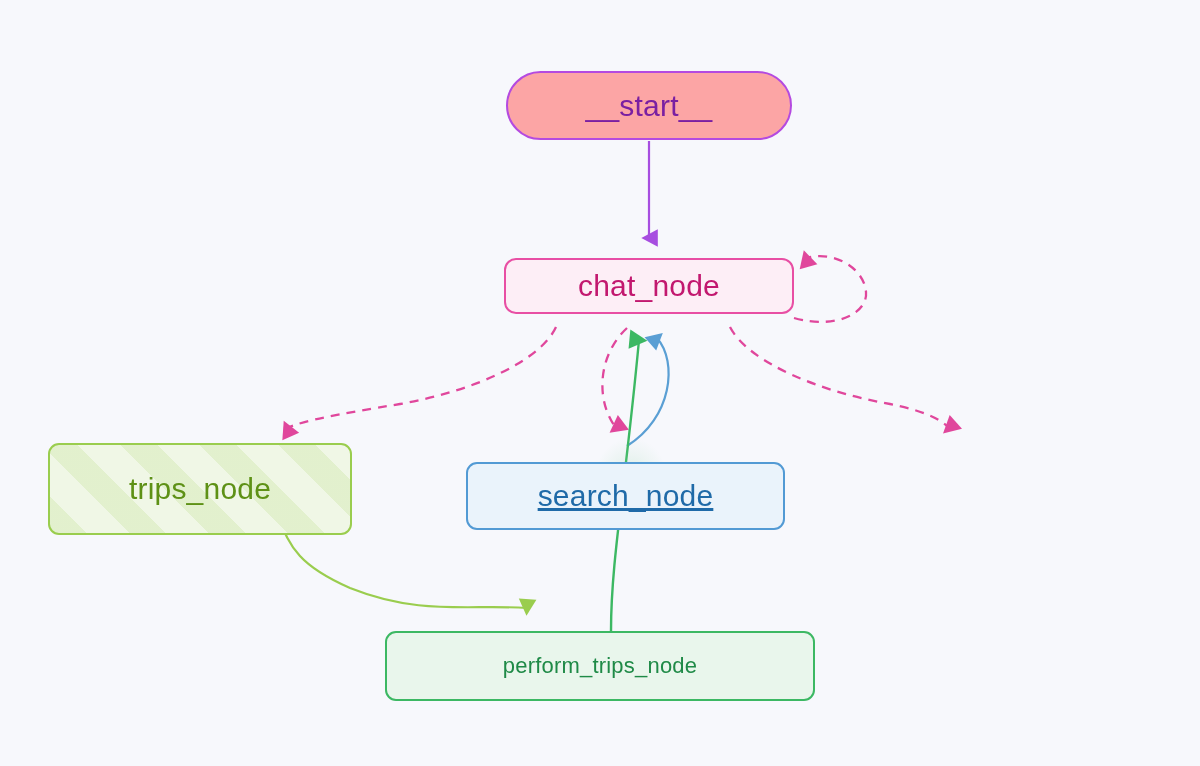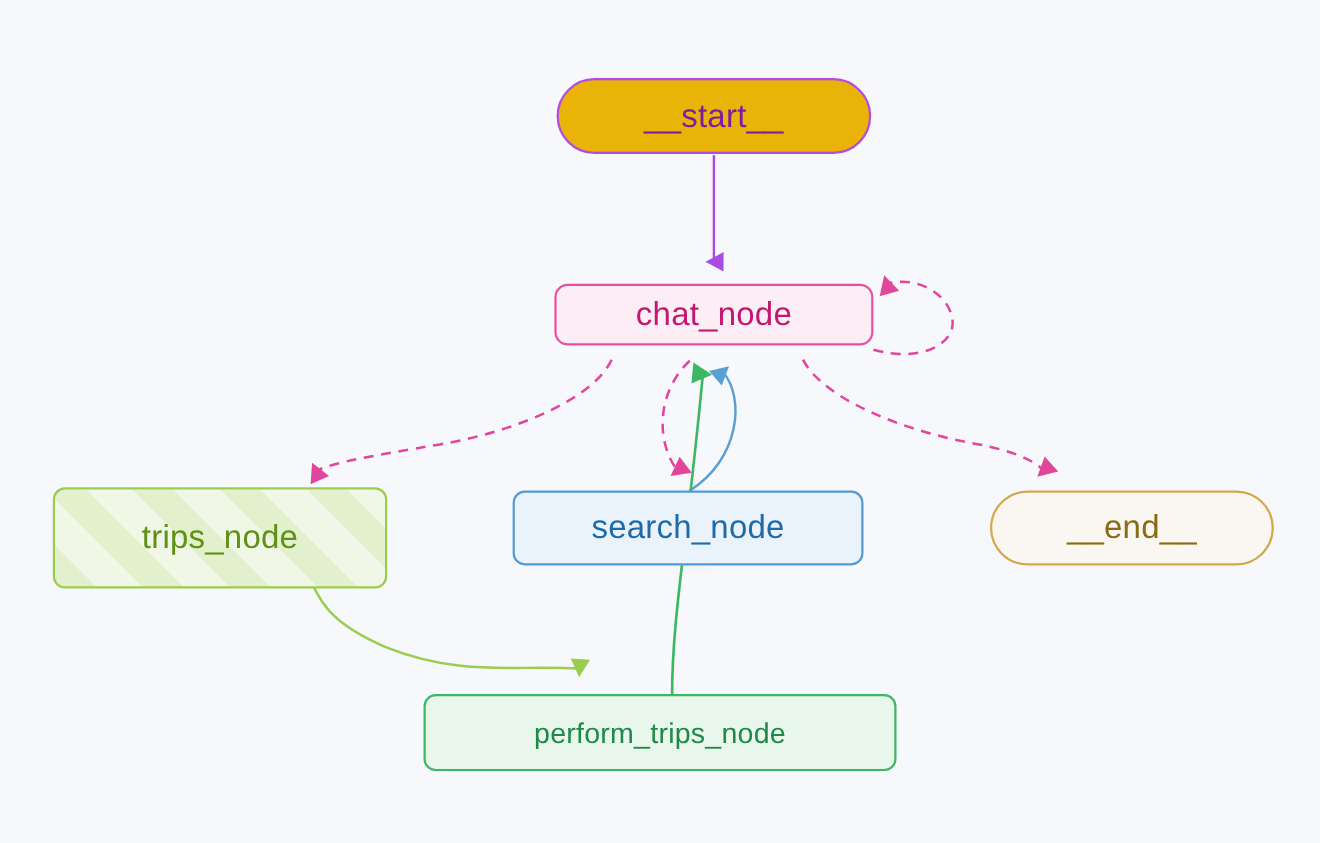--- a/index.html
+++ b/index.html
@@ -42,21 +42,21 @@
   }
 
   
   #node-start {
     left: 506px;
     top: 71px;
     width: 286px;
     height: 69px;
     border: 2.2px solid #b44ae0;
     border-radius: 35px;
-    background: #eab308;
+    background: #fca5a5;
     color: #7a1fa2;
     font-size: 30px;
   }
 
   
   #node-chat {
     left: 504px;
     top: 258px;
     width: 290px;
     height: 56px;
@@ -85,28 +85,29 @@
       rgba(154, 205, 78, 0.00) 26px,
       rgba(154, 205, 78, 0.00) 56px
     );
     background-position: 0 0;
     overflow: hidden;
   }
 
   
   #node-search {
     left: 466px;
-    top: 446px;
+    top: 462px;
     width: 319px;
     height: 68px;
     border: 2.2px solid #529ad4;
     border-radius: 11px;
     background: #eaf3fb;
     color: #1f6aa8;
     font-size: 30px;
+    text-decoration: underline;
   }
 
   
   #node-end {
     left: 900px;
     top: 446px;
     width: 258px;
     height: 68px;
     border: 2.2px solid #d2a84a;
     border-radius: 34px;
@@ -118,21 +119,21 @@
   
   #node-perform {
     left: 385px;
     top: 631px;
     width: 430px;
     height: 70px;
     border: 2.2px solid #3cb863;
     border-radius: 11px;
     background: #e9f6ec;
     color: #1f8a47;
-    font-size: 26px;
+    font-size: 22px;
   }
 
   
   #search-crossglow {
     position: absolute;
     left: 596px;
     top: 440px;
     width: 70px;
     height: 82px;
     pointer-events: none;
@@ -213,21 +214,18 @@
   </div>
 
   <div class="node" id="node-trips">
     <span class="node-label">trips_node</span>
   </div>
 
   <div class="node" id="node-search">
     <span class="node-label">search_node</span>
   </div>
 
-  <div class="node" id="node-end">
-    <span class="node-label">__end__</span>
-  </div>
 
   <div class="node" id="node-perform">
     <span class="node-label">perform_trips_node</span>
   </div>
 
 </div>
 
 </body></html>

